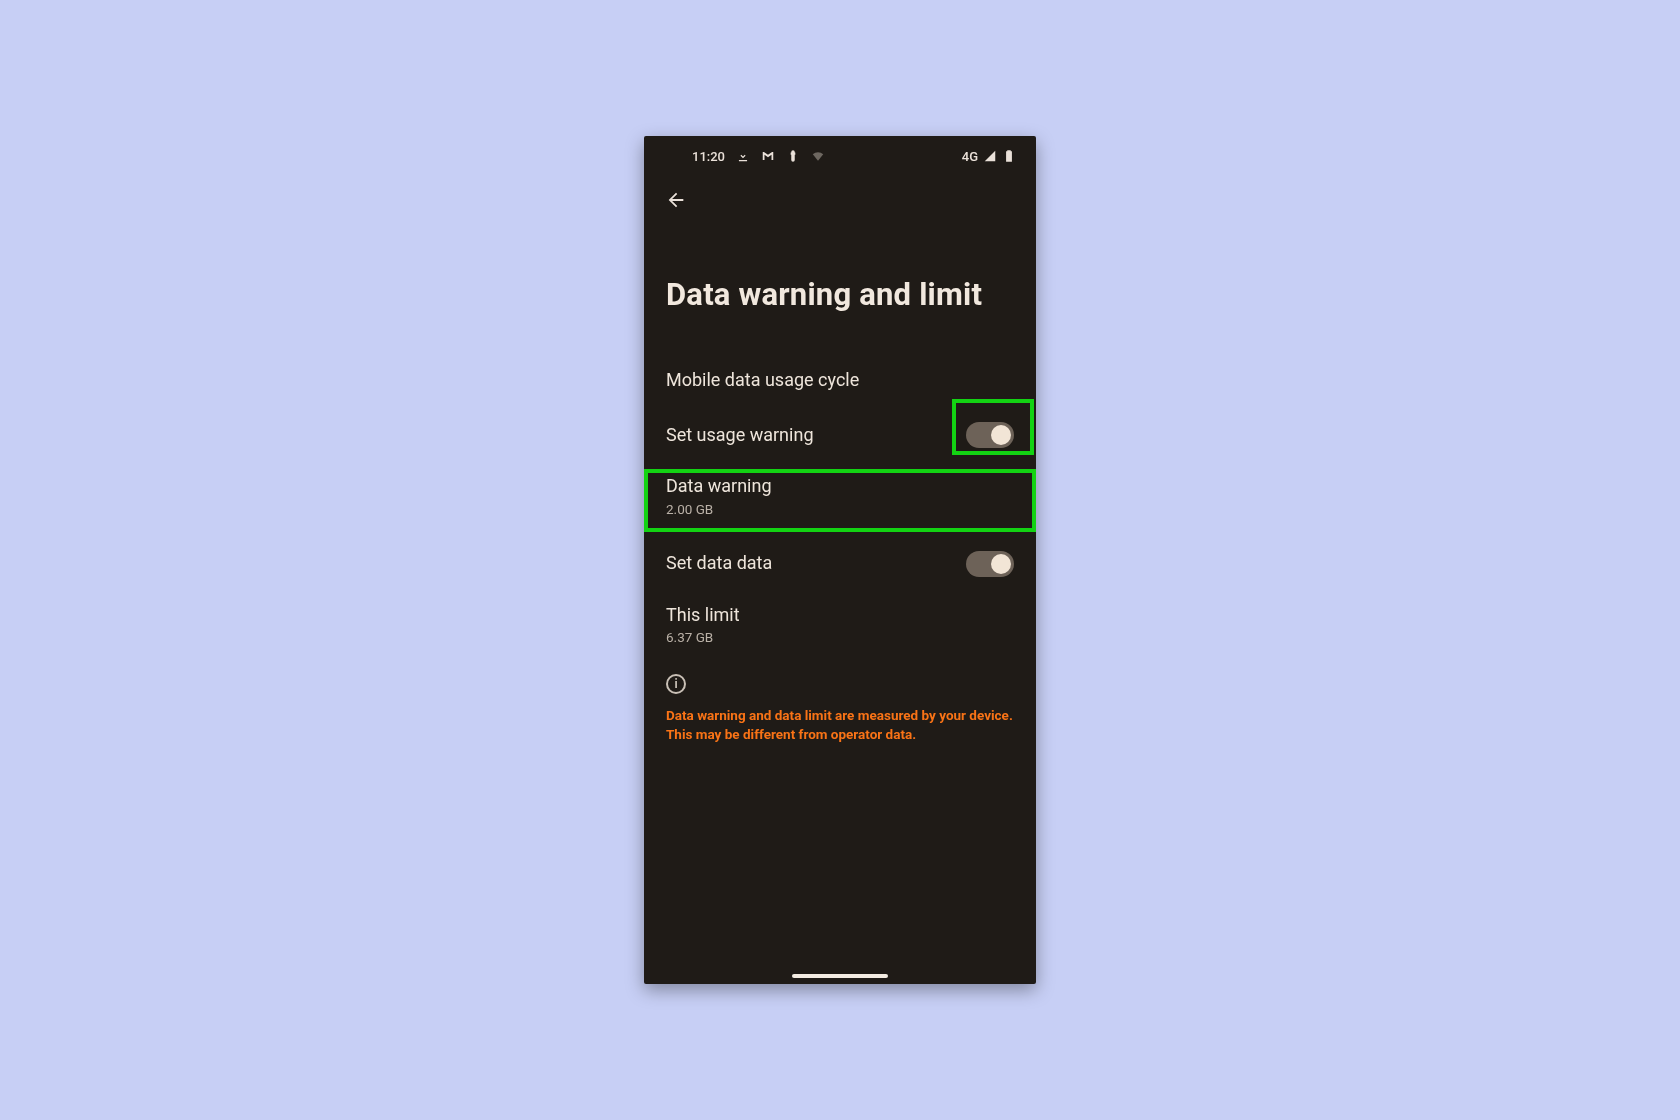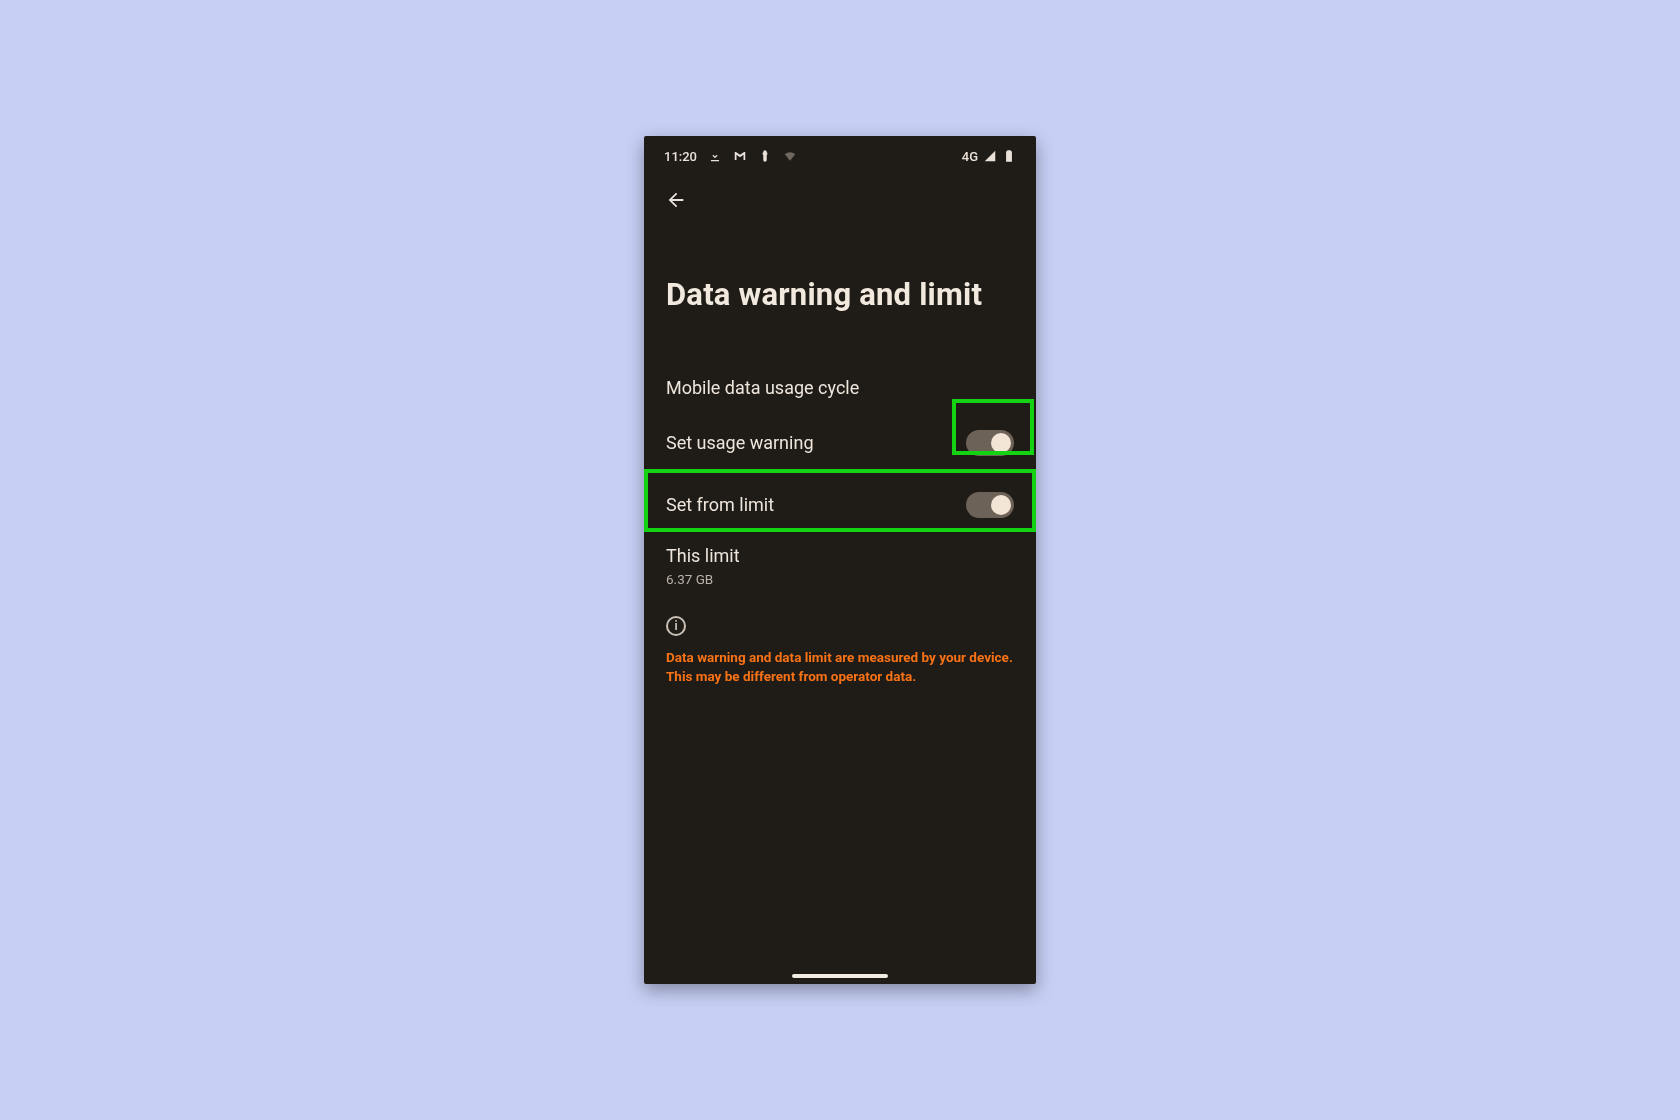--- a/index.html
+++ b/index.html
@@ -27,21 +27,21 @@
     top: 8px;
     left: 0; right: 0;
     height: 24px;
     display: flex;
     align-items: center;
     padding: 0 20px;
     color: #eae1d9;
     font-size: 13px;
     font-weight: 500;
   }
-  .status-left { display: flex; align-items: center; gap: 11px; }
+  .status-left { display: flex; align-items: center; gap: 11px; margin-left: 28px; }
   .status-right { margin-left: auto; display: flex; align-items: center; gap: 5px; }
   .sicon { width: 14px; height: 14px; display:inline-flex; align-items:center; justify-content:center; }
   .sicon svg { width: 14px; height: 14px; fill: #eae1d9; }
   .sicon.dim svg { fill: #6d6760; }
   
   .back {
     position: absolute;
     top: 50px;
     left: 18px;
     width: 28px;
@@ -58,21 +58,21 @@
     top: 140px;
     left: 22px;
     color: #f1e8de;
     font-size: 31px;
     font-weight: 700;
     letter-spacing: 0.2px;
   }
   
   .rows {
     position: absolute;
-    top: 224px;
+    top: 216px;
     left: 0;
     right: 0;
   }
   .row {
     padding: 14px 22px 14px 22px;
     color: #eee5db;
     font-size: 18px;
     font-weight: 400;
     position: relative;
   }
@@ -181,23 +181,27 @@
       <div class="primary">Mobile data usage cycle</div>
     </div>
 
     <div class="row toggle">
       <div class="primary">Set usage warning</div>
       <div class="switch">
         <div class="knob"></div>
       </div>
     </div>
 
+    <div class="row" style="padding-top:12px;padding-bottom:12px;">
+      <div class="primary">Data warning</div>
+      <div class="secondary">2.00 GB</div>
+    </div>
 
     <div class="row toggle" style="margin-top:8px;">
-      <div class="primary">Set from limit</div>
+      <div class="primary">Set data data</div>
       <div class="switch">
         <div class="knob"></div>
       </div>
     </div>
 
     <div class="row" style="padding-top:12px;padding-bottom:12px;">
       <div class="primary">This limit</div>
       <div class="secondary">6.37 GB</div>
     </div>
 

